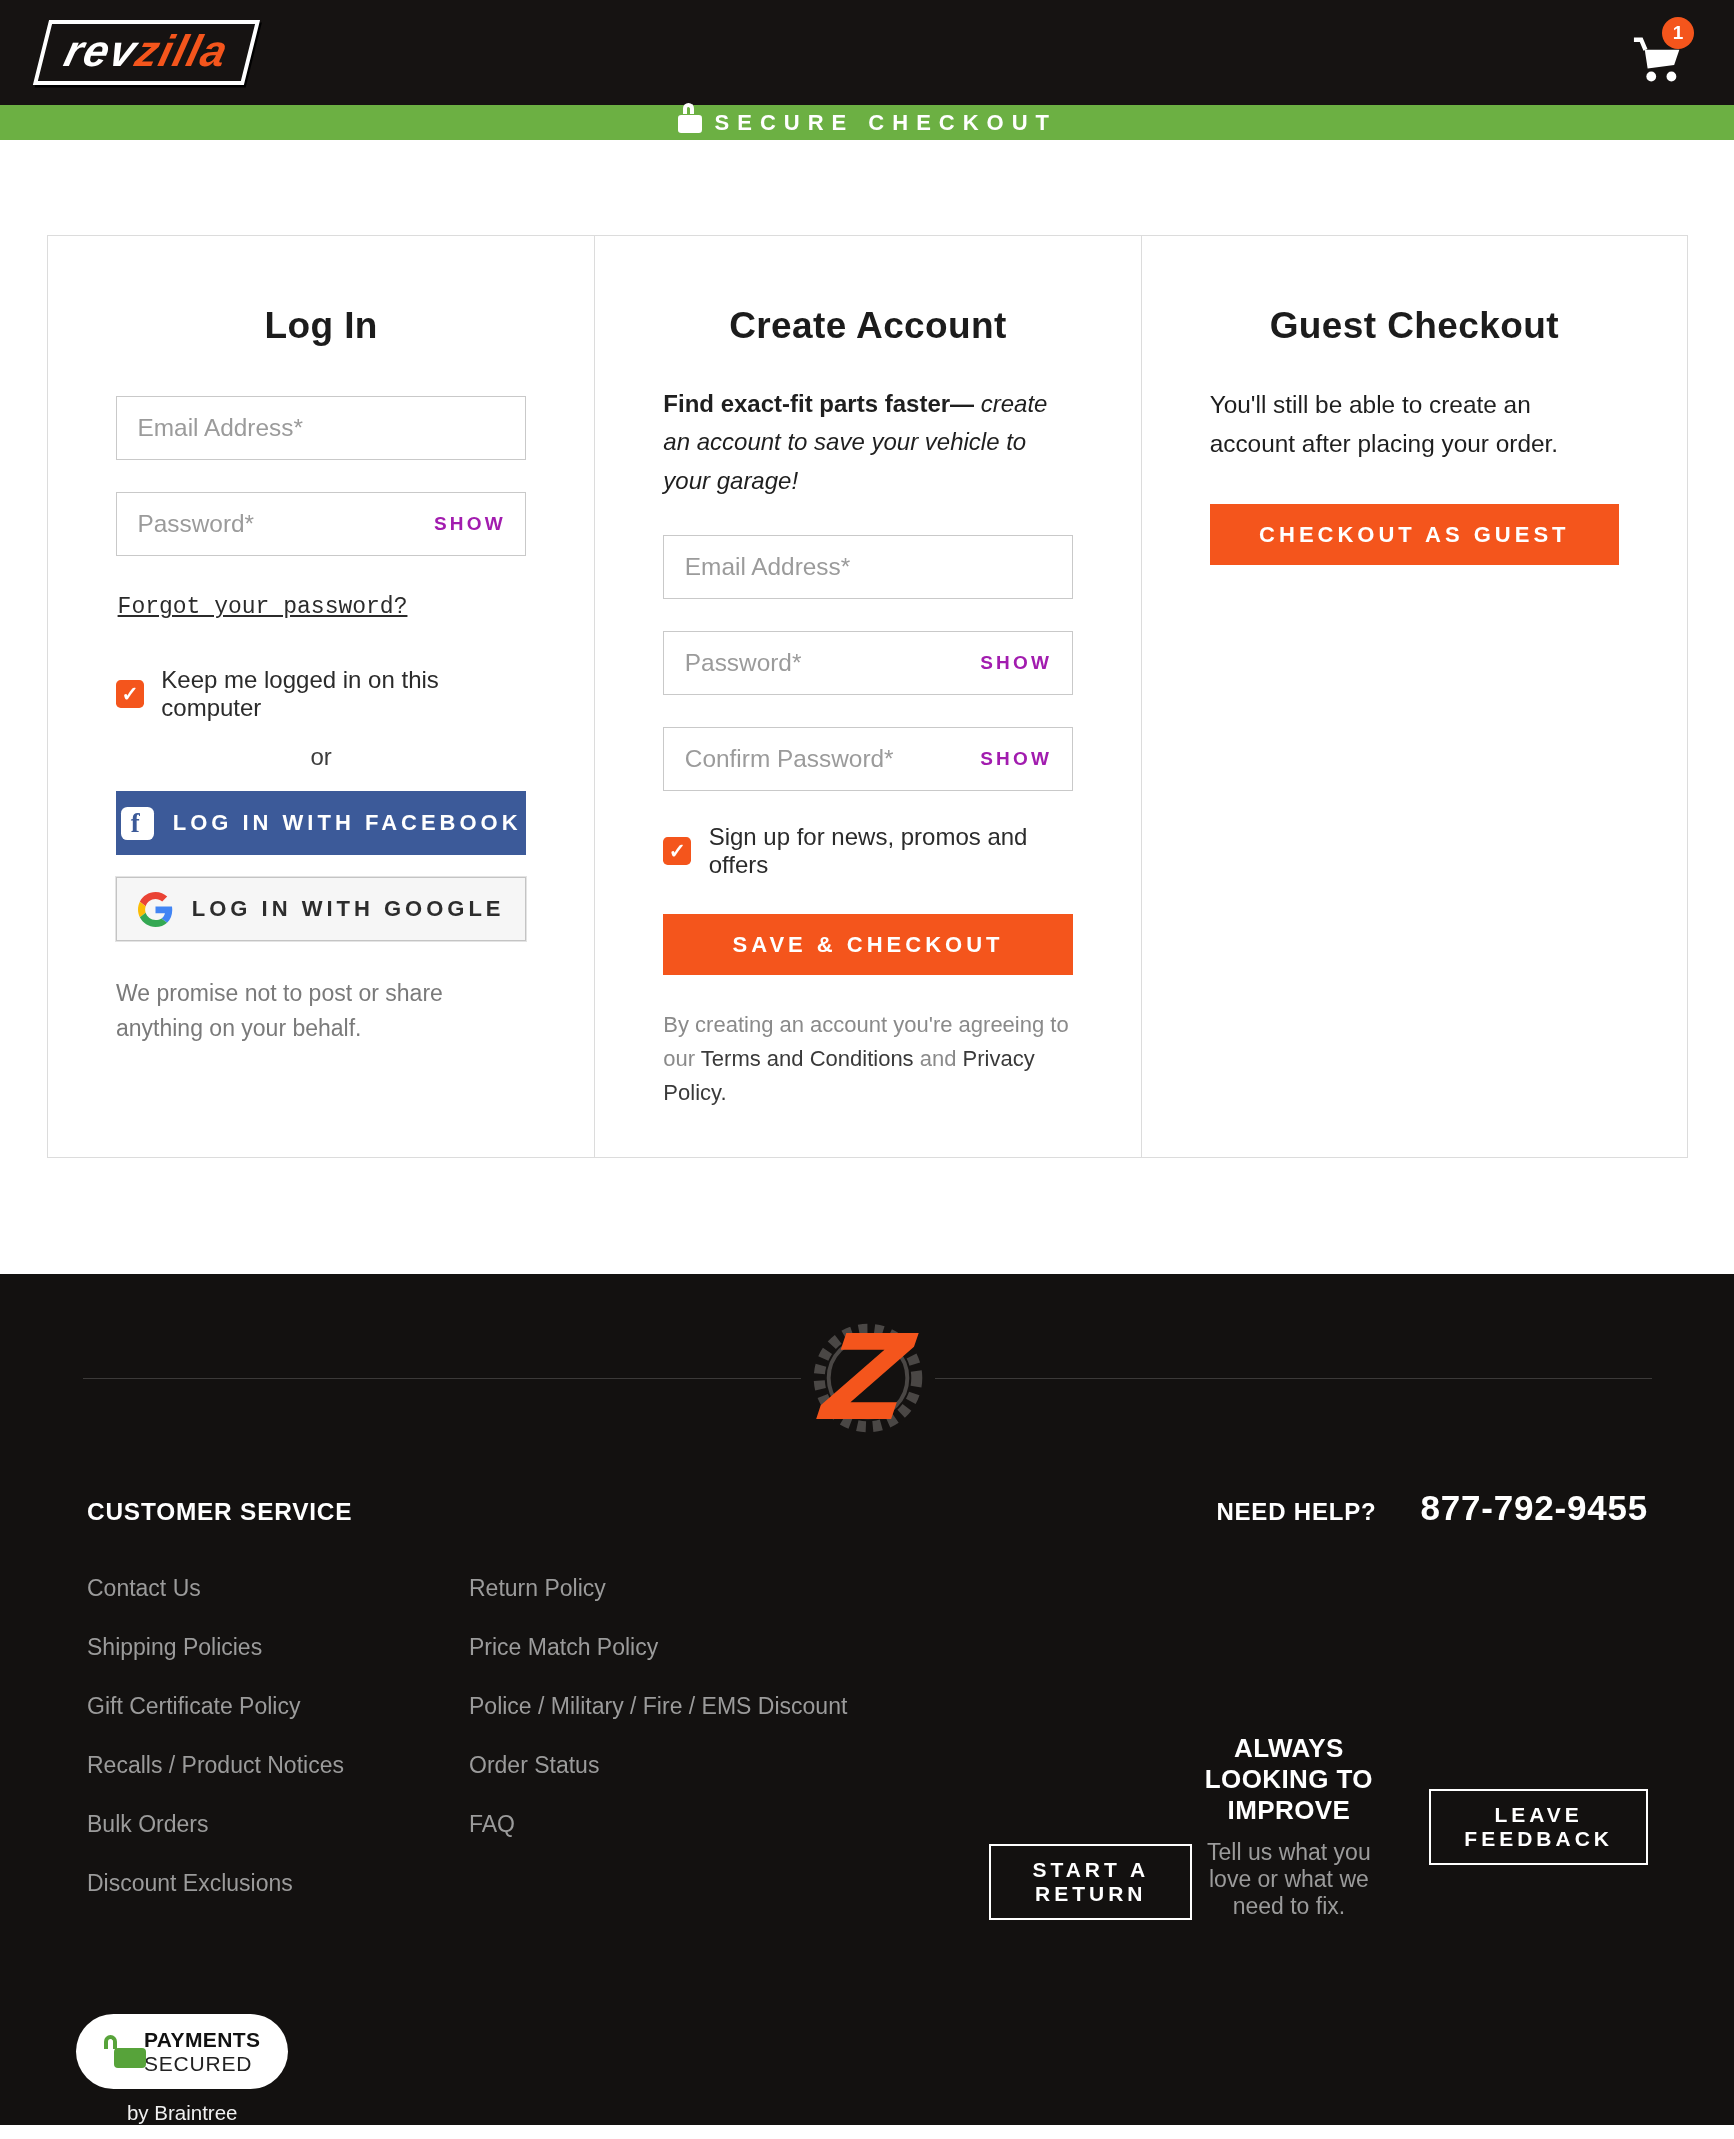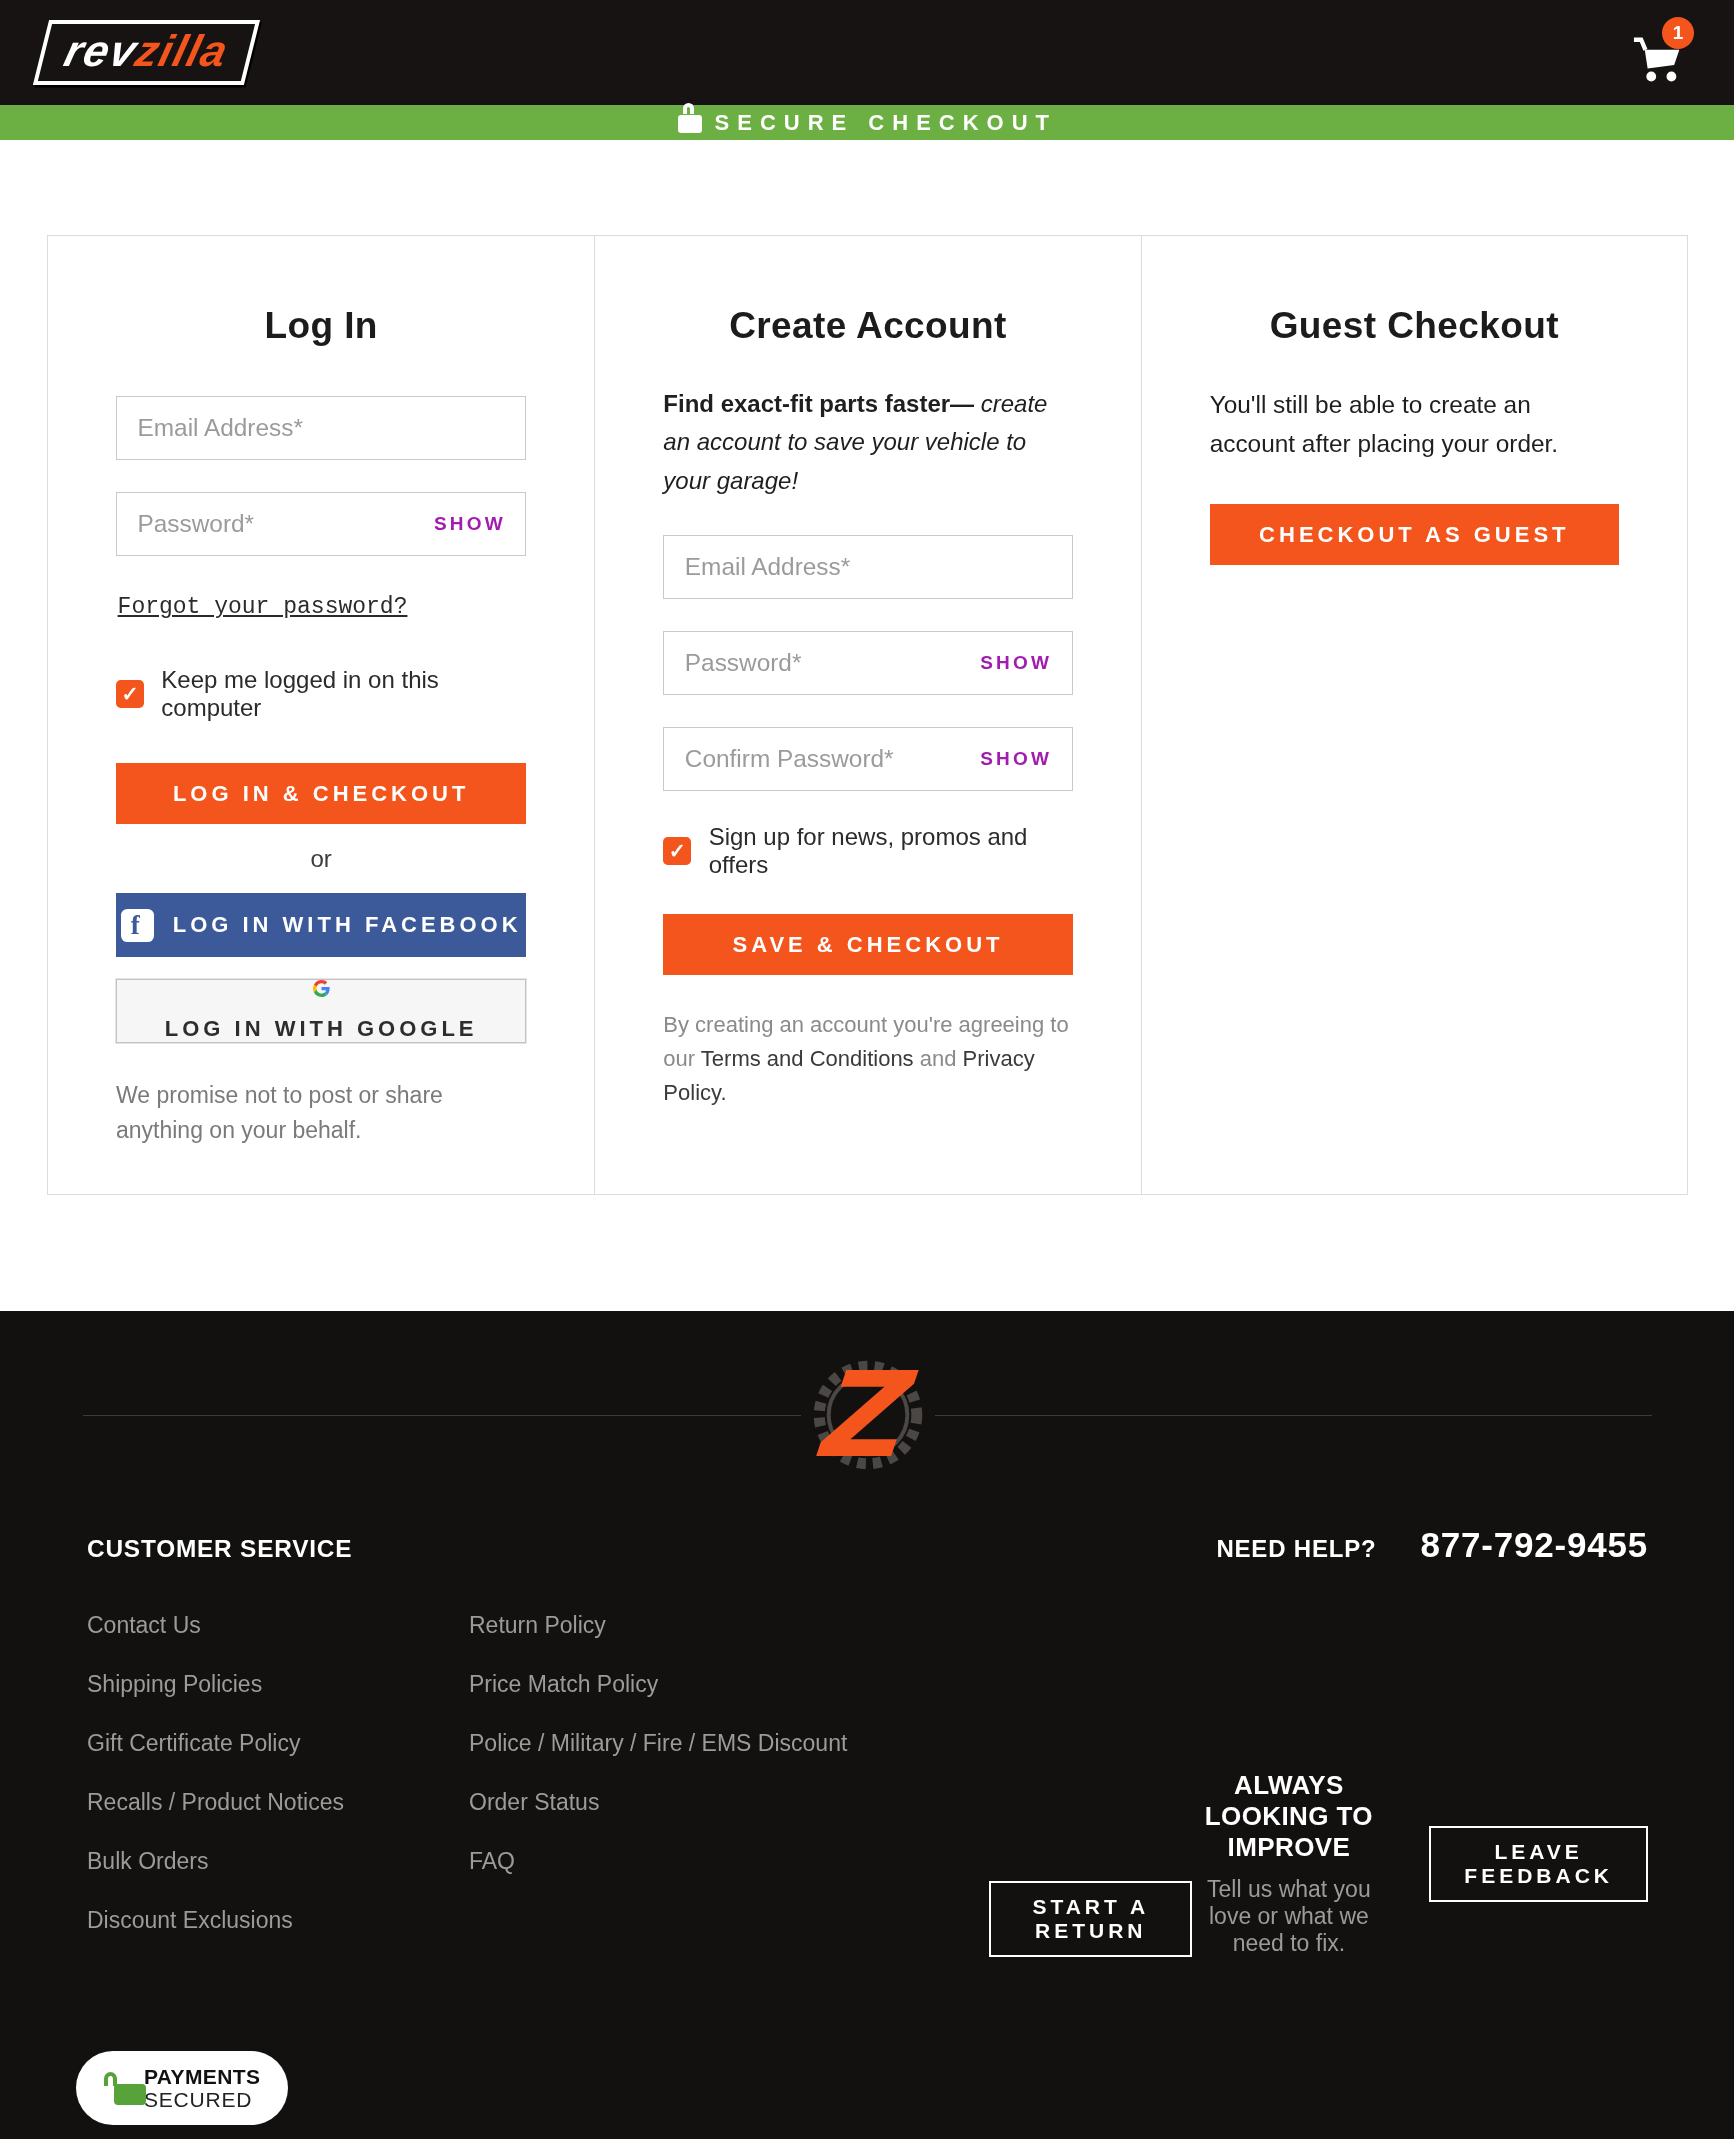--- a/index.html
+++ b/index.html
@@ -40,21 +40,21 @@
   .checkbox { width:28px; height:28px; min-width:28px; background:#F4551C; border-radius:4.7px; display:flex; align-items:center; justify-content:center; color:#fff; font-size:20.5px; font-weight:bold; cursor:pointer; }
   .check-label { font-size:24px; color:#2b2b2b; }
 
   .btn { display:flex; align-items:center; justify-content:center; width:100%; height:61px; border:none; cursor:pointer; font-family:"Liberation Sans", sans-serif; font-weight:bold; font-size:22px; letter-spacing:4px; }
   .btn-orange { background:#F4551C; color:#ffffff; }
   .btn-login { margin-top:41px; }
   .or-sep { text-align:center; font-size:24px; color:#3c3c3c; margin:20.5px 0; }
   .btn-facebook { background:#3C5A99; color:#fff; height:64px; gap:19px; }
   .fb-badge { width:33px; height:33px; background:#ffffff; border-radius:6.3px; display:flex; align-items:center; justify-content:center; }
   .fb-badge span { color:#3C5A99; font-weight:bold; font-size:27px; font-family:"Liberation Serif", serif; }
-  .btn-google { background:#f6f6f6; color:#2d2d2d; border:1.6px solid #c4c4c4; outline:1.6px solid #e4e4e4; height:64px; gap:19px; margin-top:22px;flex-direction:column; }
+  .btn-google { background:#f6f6f6; color:#2d2d2d; border:1.6px solid #c4c4c4; outline:1.6px solid #e4e4e4; height:64px; gap:19px; margin-top:22px; }
   .promise-note { margin-top:35px; font-size:23px; line-height:1.5; color:#7a7a7a; }
 
   .intro-copy { font-size:24px; line-height:1.6; color:#1f1f1f; margin:-11px 0 35px; }
   .intro-bold { font-weight:bold; }
   .intro-italic { font-style:italic; }
   .check-row-create { margin-top:17.3px; }
   .btn-save { margin-top:35px; }
   .legal-note { margin-top:33px; font-size:22px; line-height:1.55; color:#8a8a8a; }
   .legal-link { color:#3a3a3a; cursor:pointer; }
 
@@ -132,21 +132,20 @@
       </div>
       <div class="field">
         <input type="text" placeholder="Password*" style="">
         <span class="show-toggle">SHOW</span>
       </div>
       <a class="forgot-link">Forgot your password?</a>
       <div class="check-row">
         <span class="checkbox">✓</span>
         <span class="check-label">Keep me logged in on this computer</span>
       </div>
-      <button class="btn btn-orange btn-login">LOG IN &amp; CHECKOUT</button>
       <div class="or-sep">or</div>
       <button class="btn btn-facebook">
         <span class="fb-badge">
             <span>f</span>
           </span>
         <span>LOG IN WITH FACEBOOK</span>
       </button>
       <button class="btn btn-google">
         <svg width="35" height="35" viewBox="0 0 48 48">
           <path fill="#EA4335" d="M24 9.5c3.54 0 6.71 1.22 9.21 3.6l6.85-6.85C35.9 2.38 30.47 0 24 0 14.62 0 6.51 5.38 2.56 13.22l7.98 6.19C12.43 13.72 17.74 9.5 24 9.5z"></path>

